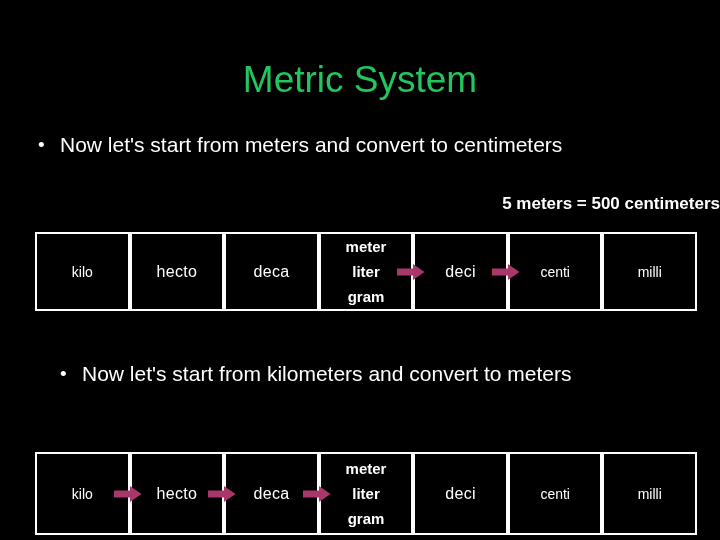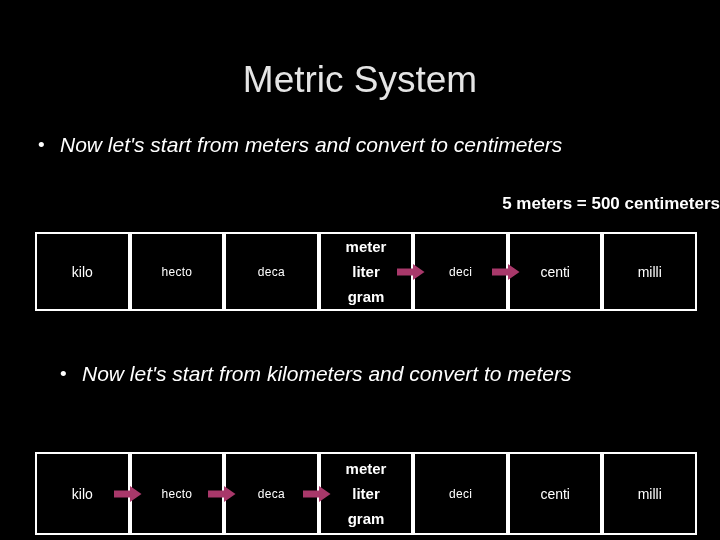--- a/index.html
+++ b/index.html
@@ -26,21 +26,21 @@
   
   .slide-title {
     position: absolute;
     left: 0;
     top: 58px;
     width: 720px;
     text-align: center;
     font-size: 37px;
     line-height: 44px;
     letter-spacing: 0px;
-    color: #e5e5e5;
+    color: #22c55e;
     font-weight: normal;
   }
 
   
   .bullet-row {
     position: absolute;
     display: flex;
     align-items: flex-start;
     font-size: 21px;
     line-height: 26px;
@@ -50,21 +50,20 @@
   .bullet-2 { left: 60px; top: 361px; }
   .bullet-mark {
     width: 22px;
     flex: 0 0 22px;
     font-size: 19px;
     line-height: 26px;
     text-align: left;
   }
   .bullet-text {
     white-space: nowrap;
-    font-style: italic;
   }
 
   
   .caption {
     position: absolute;
     width: 720px;
     left: 0;
     text-align: right;
     font-size: 17px;
     line-height: 22px;
@@ -105,21 +104,21 @@
     display: block;
     font-size: 13px;
     line-height: 16px;
   }
   .cell.bold .cell-label {
     font-weight: normal;
     font-size: 14px;
   }
   .cell.thin .cell-label {
     font-weight: normal;
-    font-size: 12px;
+    font-size: 16px;
     letter-spacing: 0.3px;
   }
   .cell.stacked .cell-label {
     font-weight: bold;
     font-size: 15px;
     line-height: 25px;
   }
 
   
   .arrow {

